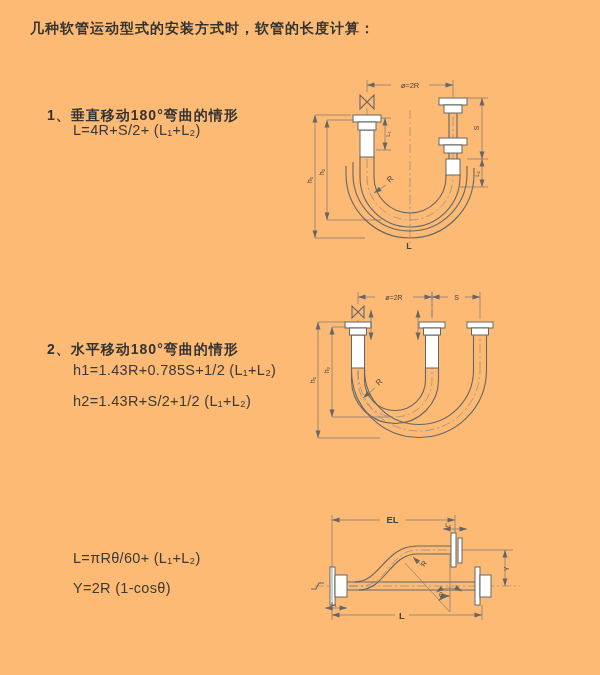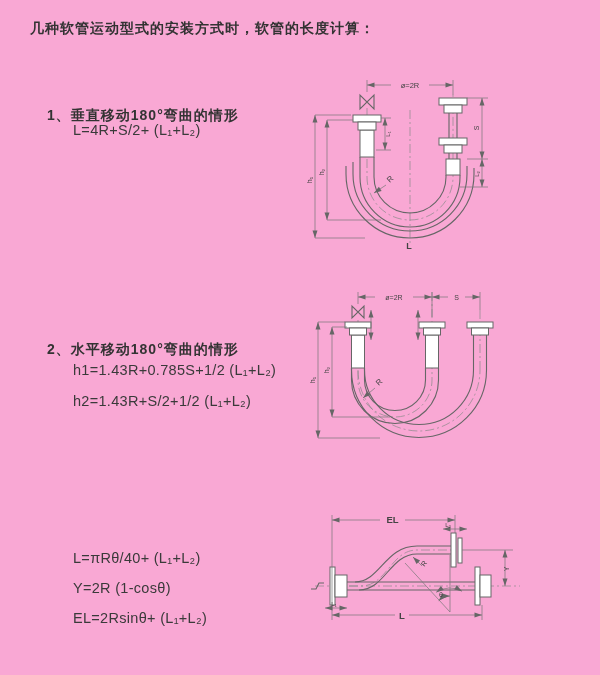--- a/index.html
+++ b/index.html
@@ -1,16 +1,16 @@
 <!DOCTYPE html>
 <html><head>
 <meta charset="utf-8">
 <style>
   html,body{margin:0;padding:0;background:#fff;}
-  .page{position:relative;width:600px;height:675px;background:#f9a8d4;overflow:hidden;
+  .page{position:relative;width:600px;height:675px;background:#fdba74;overflow:hidden;
         font-family:"Liberation Sans","DejaVu Sans",sans-serif;color:#333;}
   .t{position:absolute;white-space:nowrap;}
   .title{left:30px;top:20px;font-size:14px;font-weight:700;letter-spacing:1px;}
   .heading{font-size:14px;font-weight:700;letter-spacing:1px;}
   .formula{font-size:14.5px;font-weight:400;letter-spacing:.3px;color:#3a3a3a;}
   .h1{left:47px;top:107px;} .f11{left:73px;top:122px;} .f12{left:73px;top:170px;} .f13{left:73px;top:202px;}
   .h2{left:47px;top:301px;margin-top:40px;} .f21{left:73px;top:331px;} .f22{left:73px;top:362px;} .f23{left:73px;top:393px;}
   .h3{left:47px;top:520px;} .f31{left:73px;top:550px;} .f32{left:73px;top:580px;} .f33{left:73px;top:610px;}
   .d1{position:absolute;left:305px;top:62px;}
   .d2{position:absolute;left:305px;top:282px;}
@@ -28,23 +28,22 @@
 
   <div class="t title">几种软管运动型式的安装方式时，软管的长度计算：</div>
 
   <div class="t heading h1">1、垂直移动180°弯曲的情形</div>
   <div class="t formula f11">L=4R+S/2+ (L₁+L₂)</div>
 
   <div class="t heading h2">2、水平移动180°弯曲的情形</div>
   <div class="t formula f22">h1=1.43R+0.785S+1/2 (L₁+L₂)</div>
   <div class="t formula f23">h2=1.43R+S/2+1/2 (L₁+L₂)</div>
 
-  <div class="t formula f31">L=πRθ/40+ (L₁+L₂)</div>
+  <div class="t formula f31">L=πRθ/60+ (L₁+L₂)</div>
   <div class="t formula f32">Y=2R (1-cosθ)</div>
-  <div class="t formula f33">EL=2Rsinθ+ (L₁+L₂)</div>
 
   <svg class="d1" width="297" height="202" viewBox="0 0 297 202">
     <defs>
       <marker id="d1e" markerWidth="9" markerHeight="7" refX="8" refY="3" orient="auto" markerUnits="userSpaceOnUse">
           <path d="M.5,.5 L8,3 L.5,5.5 Z" fill="#666"></path>
         </marker>
       <marker id="d1s" markerWidth="9" markerHeight="7" refX="8" refY="3" orient="auto-start-reverse" markerUnits="userSpaceOnUse">
           <path d="M.5,.5 L8,3 L.5,5.5 Z" fill="#666"></path>
         </marker>
       <pattern id="d1h" width="5" height="5" patternUnits="userSpaceOnUse">

